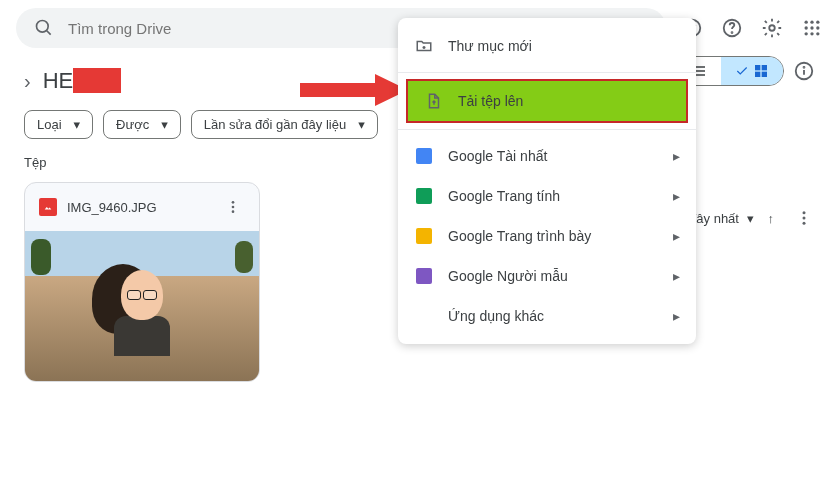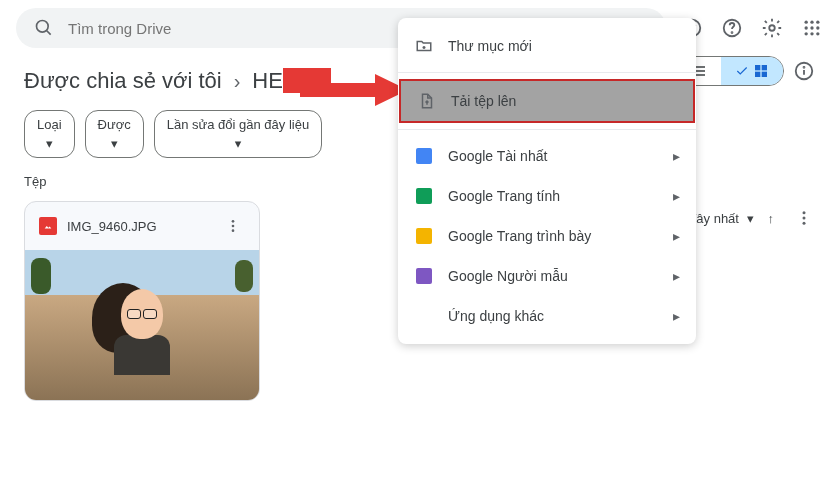--- a/index.html
+++ b/index.html
@@ -16,21 +16,21 @@
 .breadcrumb-item { font-size: 22px; color: #3c4043; }
 .breadcrumb-sep { color: #5f6368; font-size: 20px; }
 .folder-name { background: #e53935; color: #e53935; padding: 0 24px; font-size: 22px; }
 
 .view-controls { position: absolute; right: 24px; top: 0; display: flex; align-items: center; gap: 8px; }
 .view-toggle { display: flex; border: 1px solid #747775; border-radius: 20px; overflow: hidden; }
 .view-toggle > div { padding: 6px 14px; display: flex; align-items: center; }
 .view-toggle .active { background: #c2e7ff; }
 
 .filters { display: flex; gap: 10px; margin-bottom: 16px; }
-.filter-chip { border: 1px solid #747775; border-radius: 13px; padding: 6px 12px; font-size: 13px; display: flex; align-items: center; gap: 4px; cursor: pointer; color: #3c4043; flex-direction: column; }
+.filter-chip { border: 1px solid #747775; border-radius: 8px; padding: 6px 12px; font-size: 13px; display: flex; align-items: center; gap: 12px; cursor: pointer; color: #3c4043; }
 
 .section-label { font-size: 13px; color: #3c4043; margin-bottom: 12px; }
 .sort-row { position: absolute; right: 24px; top: 150px; display: flex; align-items: center; gap: 8px; font-size: 13px; color: #3c4043; }
 
 .file-card { width: 236px; border: 1px solid #dadce0; border-radius: 12px; background: #f7f9fc; overflow: hidden; }
 .file-header { display: flex; align-items: center; padding: 12px 14px; gap: 10px; justify-content: center; }
 .file-icon { width: 18px; height: 18px; background: #e53935; border-radius: 2px; display: flex; align-items: center; justify-content: center; }
 .file-name { font-size: 13px; color: #3c4043; flex: 1; }
 .file-thumb { width: 100%; height: 150px; background: linear-gradient(180deg,#b8d4e8 0%,#b8d4e8 30%,#c9a882 30%,#8b7355 100%); position: relative; overflow: hidden; }
 .person { position: absolute; left: 50%; top: 50%; transform: translate(-50%,-40%); width: 80px; height: 90px; }
@@ -38,21 +38,21 @@
 .hair { position: absolute; top: -6px; left: -10px; width: 62px; height: 70px; background: #2b2018; border-radius: 50% 50% 40% 40%; z-index: -1; }
 .glasses { position: absolute; top: 20px; left: 6px; width: 30px; height: 8px; }
 .glasses::before, .glasses::after { content:''; position: absolute; width: 12px; height: 8px; border: 1.5px solid #222; border-radius: 3px; background: rgba(255,255,255,0.3); }
 .glasses::after { right: 0; }
 .body { width: 56px; height: 40px; background: #3a3834; margin: -4px auto 0; border-radius: 12px 12px 0 0; }
 .tree1 { position: absolute; left: 6px; top: 8px; width: 20px; height: 36px; background: #3a5a2a; border-radius: 8px; }
 .tree2 { position: absolute; right: 6px; top: 10px; width: 18px; height: 32px; background: #48602f; border-radius: 8px; }
 
 .context-menu { position: absolute; left: 398px; top: 18px; width: 298px; background: #fff; border-radius: 8px; box-shadow: 0 2px 10px rgba(0,0,0,0.2); padding: 8px 0; z-index: 100; }
 .menu-item { display: flex; align-items: center; padding: 10px 16px; gap: 14px; font-size: 14px; color: #3c4043; cursor: pointer; }
-.menu-item.highlighted { background: #a3a3a3; border: 2.5px solid #c62828; margin: 0 1px; align-items: center; }
+.menu-item.highlighted { background: #84cc16; border: 2.5px solid #c62828; margin: 0 8px; align-items: center; }
 .menu-divider { height: 1px; background: #e8eaed; margin: 6px 0; }
 .menu-arrow { margin-left: auto; color: #5f6368; }
 .menu-icon { width: 20px; height: 20px; display: flex; align-items: center; justify-content: center; color: #5f6368; }
 .doc-blue { background: #4285f4; width: 16px; height: 16px; border-radius: 2px; }
 .doc-green { background: #0f9d58; width: 16px; height: 16px; border-radius: 2px; }
 .doc-yellow { background: #f4b400; width: 16px; height: 16px; border-radius: 2px; }
 .doc-purple { background: #7e57c2; width: 16px; height: 16px; border-radius: 2px; }
 
 .red-arrow { position: absolute; left: 300px; top: 70px; z-index: 99; }
 
@@ -102,21 +102,20 @@
           <circle cx="5" cy="19" r="2"></circle>
           <circle cx="12" cy="19" r="2"></circle>
           <circle cx="19" cy="19" r="2"></circle>
         </svg>
     </span>
   </div>
 </div>
 
 <div class="content">
   <div class="breadcrumb">
-    <span class="breadcrumb-item">Được chia sẻ với tôi</span>
     <span class="breadcrumb-sep">›</span>
     <span class="breadcrumb-item">HE<span class="folder-name"></span></span>
   </div>
 
   <div class="view-controls">
     <div class="view-toggle">
       <div>
         <svg width="16" height="16" viewBox="0 0 24 24" fill="none" stroke="#3c4043" stroke-width="2">
             <line x1="3" y1="6" x2="21" y2="6"></line>
             <line x1="3" y1="12" x2="21" y2="12"></line>

